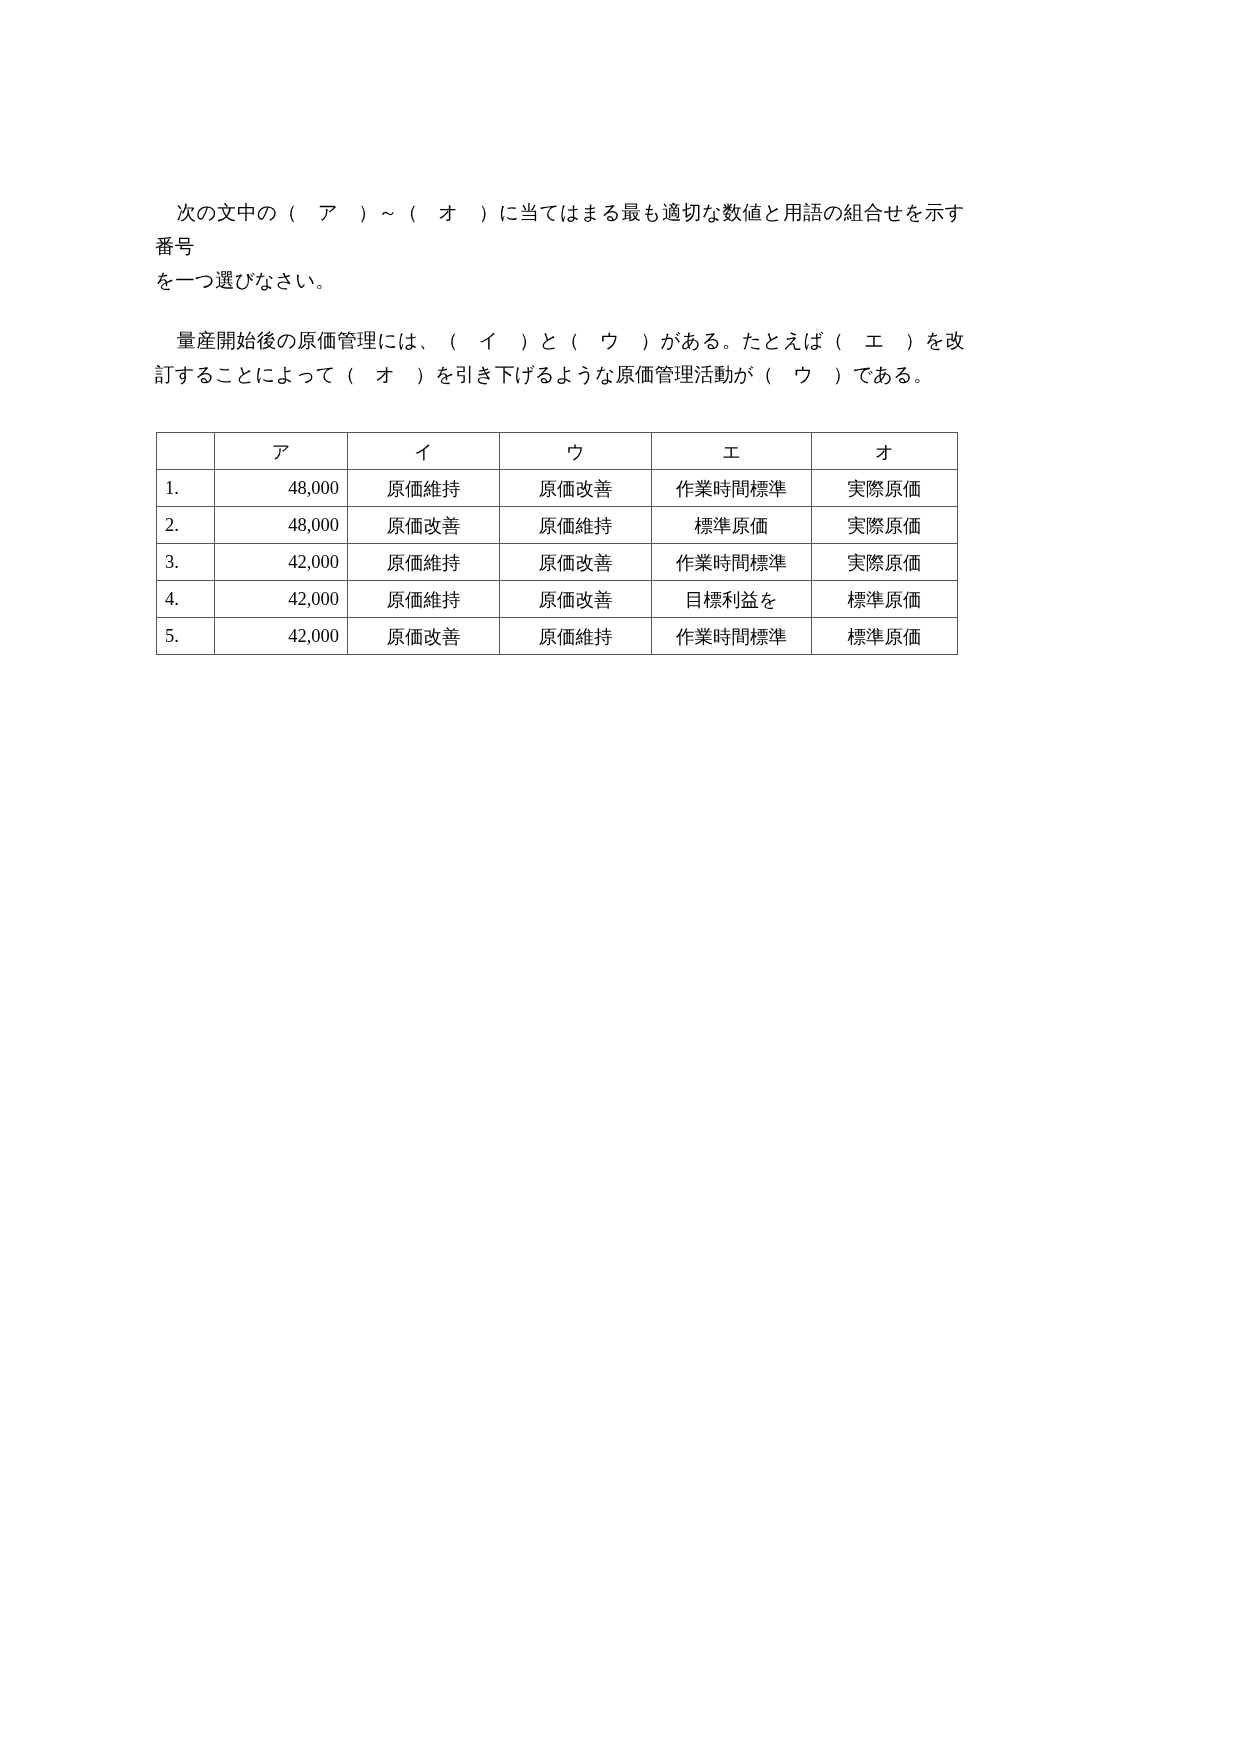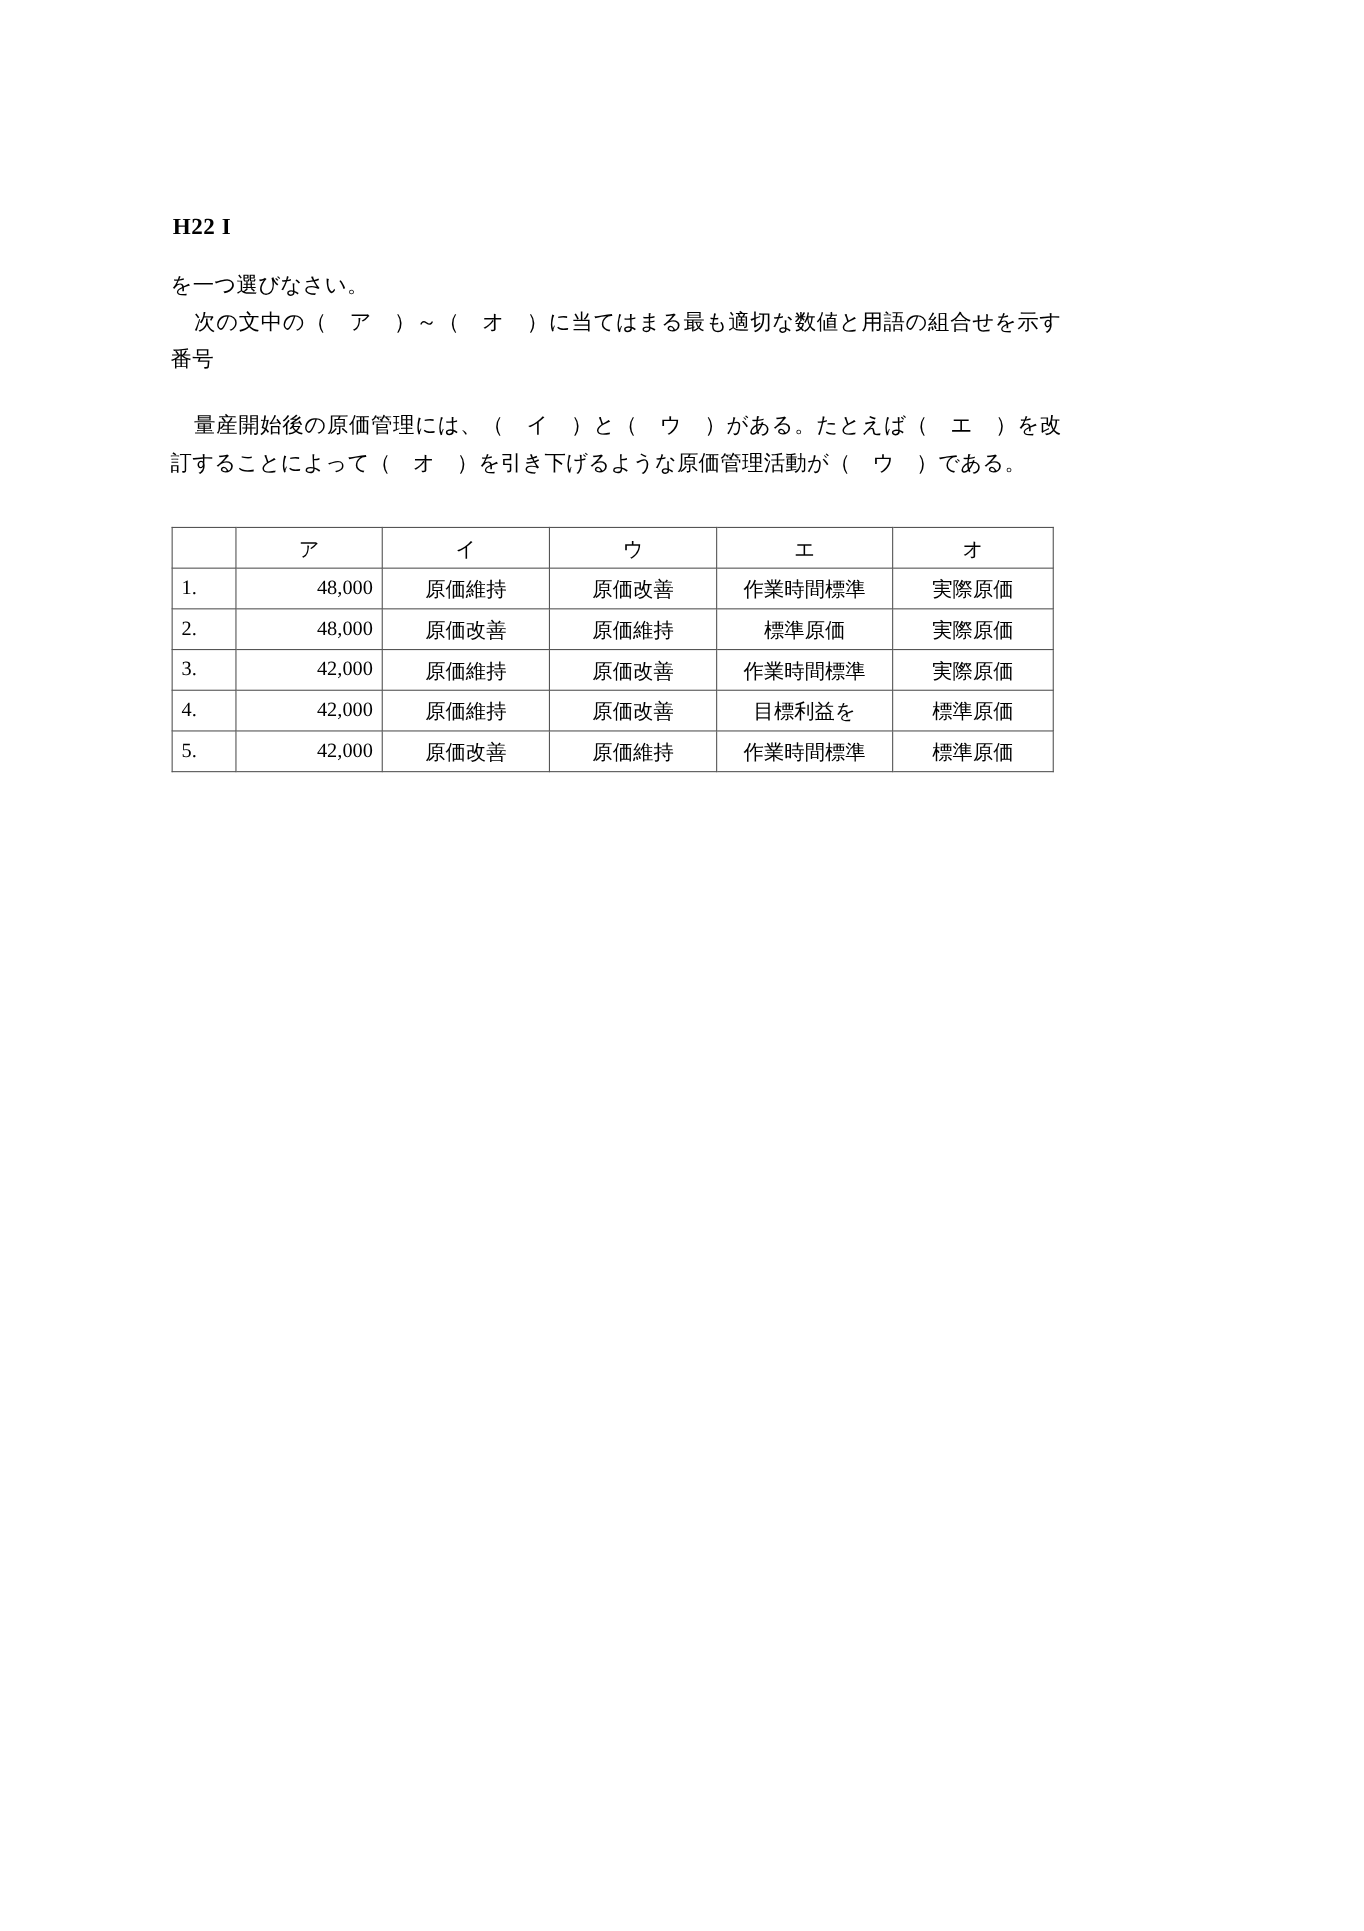--- a/index.html
+++ b/index.html
@@ -109,25 +109,24 @@
     text-align: center;
     padding-left: 12px;
   }
 </style>
 </head>
 <body>
 
 <div class="page">
   <div class="content">
 
-    <div class="doc-header">H22 I</div>
 
 
+    <p class="para indent">次の文中の（　ア　）～（　オ　）に当てはまる最も適切な数値と用語の組合せを示す番号</p>
     <p class="para">を一つ選びなさい。</p>
-    <p class="para indent">次の文中の（　ア　）～（　オ　）に当てはまる最も適切な数値と用語の組合せを示す番号</p>
 
     <div class="spacer-md"></div>
 
 
     <p class="para indent">量産開始後の原価管理には、（　イ　）と（　ウ　）がある。たとえば（　エ　）を改訂することによって（　オ　）を引き下げるような原価管理活動が（　ウ　）である。</p>
 
     <div class="table-wrap">
       <table class="answers">
         <colgroup>
           <col class="c-idx">

